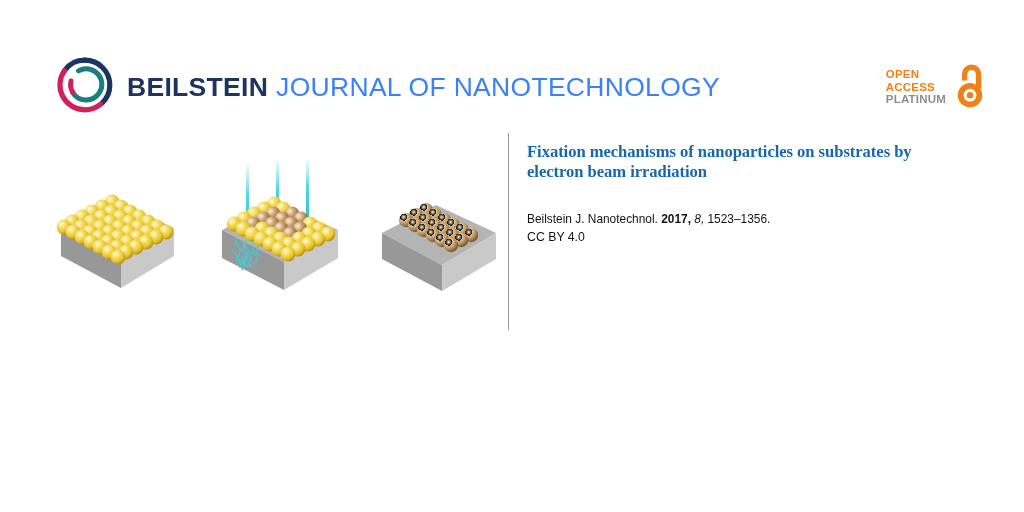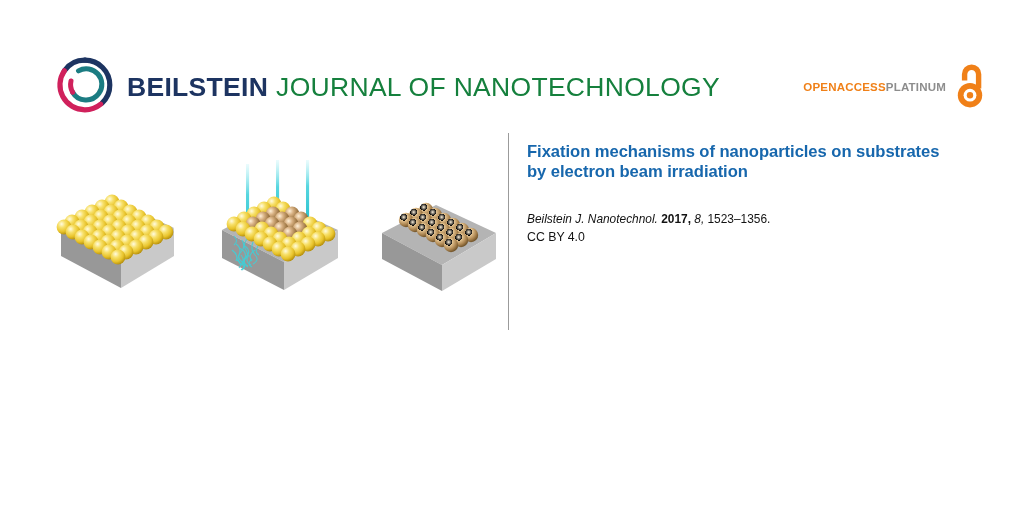--- a/index.html
+++ b/index.html
@@ -38,36 +38,36 @@
   .wm-bold {
     font-size: 26.5px;
     font-weight: bold;
     letter-spacing: 0.3px;
     color: #1d3461;
   }
   .wm-light {
     font-size: 26.5px;
     font-weight: normal;
     letter-spacing: 0.3px;
-    color: #15803d;
+    color: #3b82f6;
     margin-left: 8px;
   }
 
   
   #open-access-badge {
     position: absolute;
     left: 880px; top: 58px;
     width: 108px; height: 58px;
     display: flex;
     align-items: center;
     justify-content: flex-end;
   }
   #oa-text-stack {
     display: flex;
-    flex-direction: row;
+    flex-direction: column;
     justify-content: center;
     line-height: 1.12;
     margin-right: 6px;
   }
   .oa-line {
     font-size: 11.5px;
     font-weight: bold;
     letter-spacing: 0.2px;
     color: #f08018;
     font-family: "Liberation Sans", sans-serif;
@@ -103,37 +103,38 @@
     width: 460px;
   }
   #article-title {
     font-size: 16.6px;
     font-weight: bold;
     color: #1767ad;
     line-height: 1.2;
     letter-spacing: -0.05px;
     margin: 0 0 1px 0;
     max-width: 432px;
+    font-family: Liberation Serif, serif;
   }
   #article-authors {
     font-size: 15.4px;
     font-weight: normal;
     color: #131313;
     line-height: 1.25;
     margin: 10px 0 0 0;
     letter-spacing: -0.1px;
   }
   #article-citation {
     font-size: 11.9px;
     color: #131313;
     margin: 30px 0 0 0;
     line-height: 1.3;
     letter-spacing: 0px;
   }
-  #article-citation .cite-journal { font-style: italic; }
+  #article-citation .cite-journal { }
   #article-citation .cite-year { font-weight: bold; }
   #article-citation .cite-volume { font-style: italic; }
   #article-doi {
     font-size: 12.3px;
     color: #131313;
     margin: 16px 0 0 0;
     line-height: 1.45;
   }
   #article-license {
     font-size: 12.3px;

